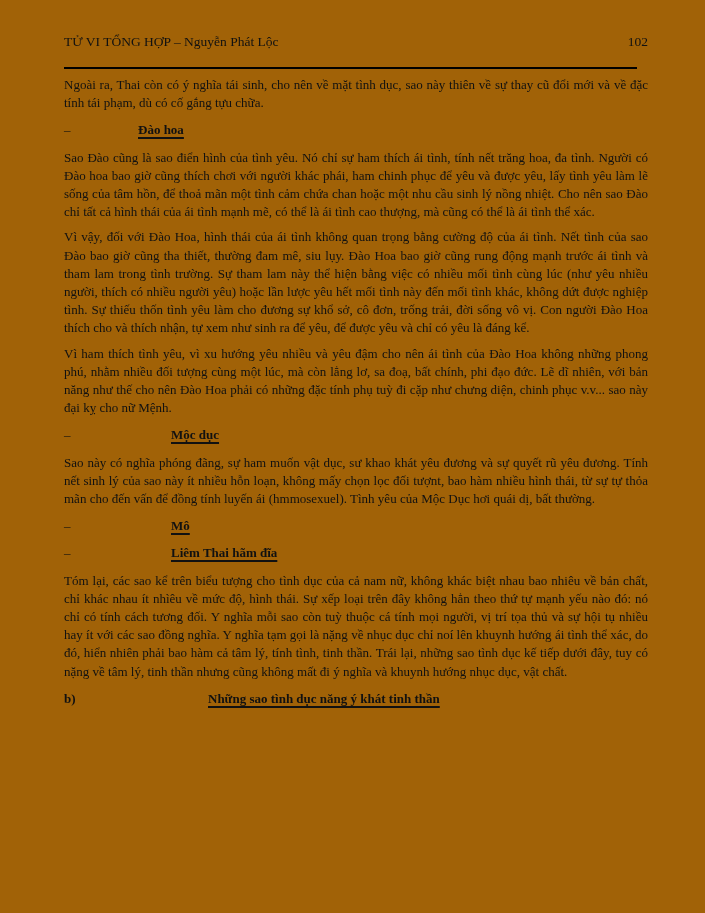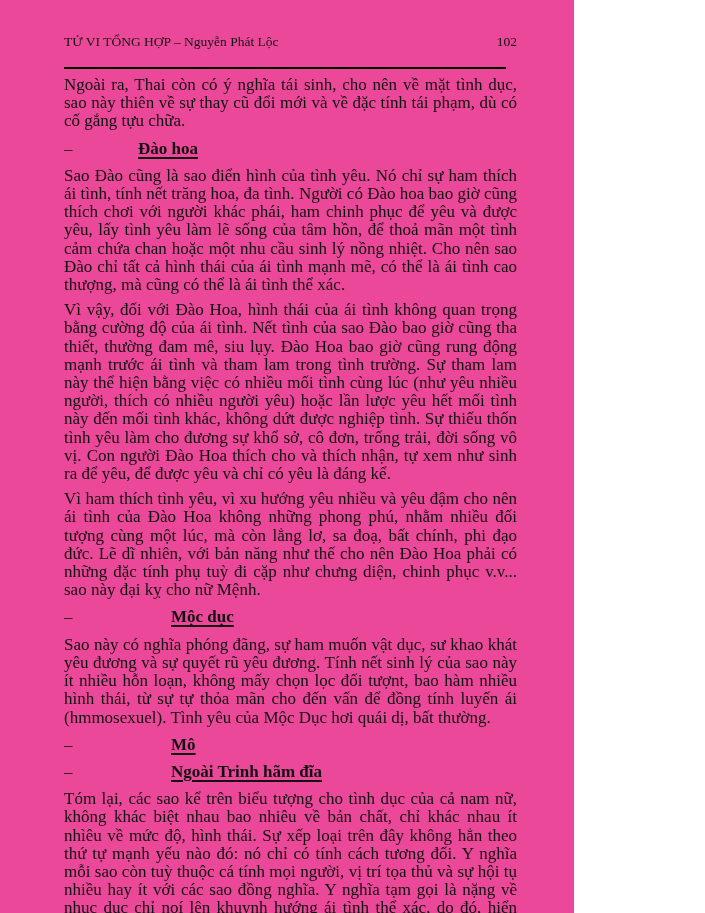--- a/index.html
+++ b/index.html
@@ -2,44 +2,44 @@
 <html><head>
 <meta charset="utf-8">
 <style>
   html, body {
     margin: 0;
     padding: 0;
     background: #ffffff;
   }
   .page {
     position: relative;
-    width: 574px;
+    width: 705px;
     height: 913px;
-    background: #ec4899;
+    background: #a16207;
     font-family: "Liberation Serif", "DejaVu Serif", serif;
     color: #111111;
     overflow: hidden;
     box-sizing: border-box;
   }
   .header {
     display: flex;
     justify-content: space-between;
     align-items: baseline;
     margin: 33px 57px 0 64px;
     font-size: 13.5px;
     line-height: 17px;
   }
   .rule {
     margin: 17px 68px 0 64px;
     border-top: 2px solid #000000;
     height: 0;
   }
   .content {
     margin: 7px 57px 0 64px;
-    font-size: 17px;
+    font-size: 13px;
     line-height: 18.2px;
     text-align: justify;
   }
   .content p {
     margin: 7px 0;
   }
   .heading {
     margin: 9px 0;
     display: flex;
     align-items: baseline;
@@ -93,21 +93,21 @@
     <p>Sao này có nghĩa phóng đãng, sự ham muốn vật dục, sư khao khát yêu đương và sự quyết rũ yêu đương. Tính nết sinh lý của sao này ít nhiều hỗn loạn, không mấy chọn lọc đối tượnt, bao hàm nhiều hình thái, từ sự tự thỏa mãn cho đến vấn để đồng tính luyến ái (hmmosexuel). Tình yêu của Mộc Dục hơi quái dị, bất thường.</p>
 
     <div class="heading indent-md">
       <span class="marker">–</span>
       <span class="hlabel">Mô</span>
     </div>
 
 
     <div class="heading indent-md">
       <span class="marker">–</span>
-      <span class="hlabel">Ngoài Trinh hãm đĩa</span>
+      <span class="hlabel">Liêm Thai hãm đĩa</span>
     </div>
 
     <p>Tóm lại, các sao kể trên biểu tượng cho tình dục của cả nam nữ, không khác biệt nhau bao nhiêu về bản chất, chỉ khác nhau ít nhìêu về mức độ, hình thái. Sự xếp loại trên đây không hẳn theo thứ tự mạnh yếu nào đó: nó chỉ có tính cách tương đối. Y nghĩa mỗi sao còn tuỳ thuộc cá tính mọi người, vị trí tọa thủ và sự hội tụ nhiều hay ít với các sao đồng nghĩa. Y nghĩa tạm gọi là nặng về nhục dục chỉ noí lên khuynh hướng ái tình thể xác, do đó, hiển nhiên phải bao hàm cả tâm lý, tính tình, tinh thần. Trái lại, những sao tình dục kế tiếp dưới đây, tuy có nặng về tâm lý, tinh thần nhưng cũng không mất đi ý nghĩa và khuynh hướng nhục dục, vật chất.</p>
 
     <div class="heading indent-b">
       <span class="marker">b)</span>
       <span class="hlabel">Những sao tình dục năng ý khát tinh thần</span>
     </div>
 
   </div>

